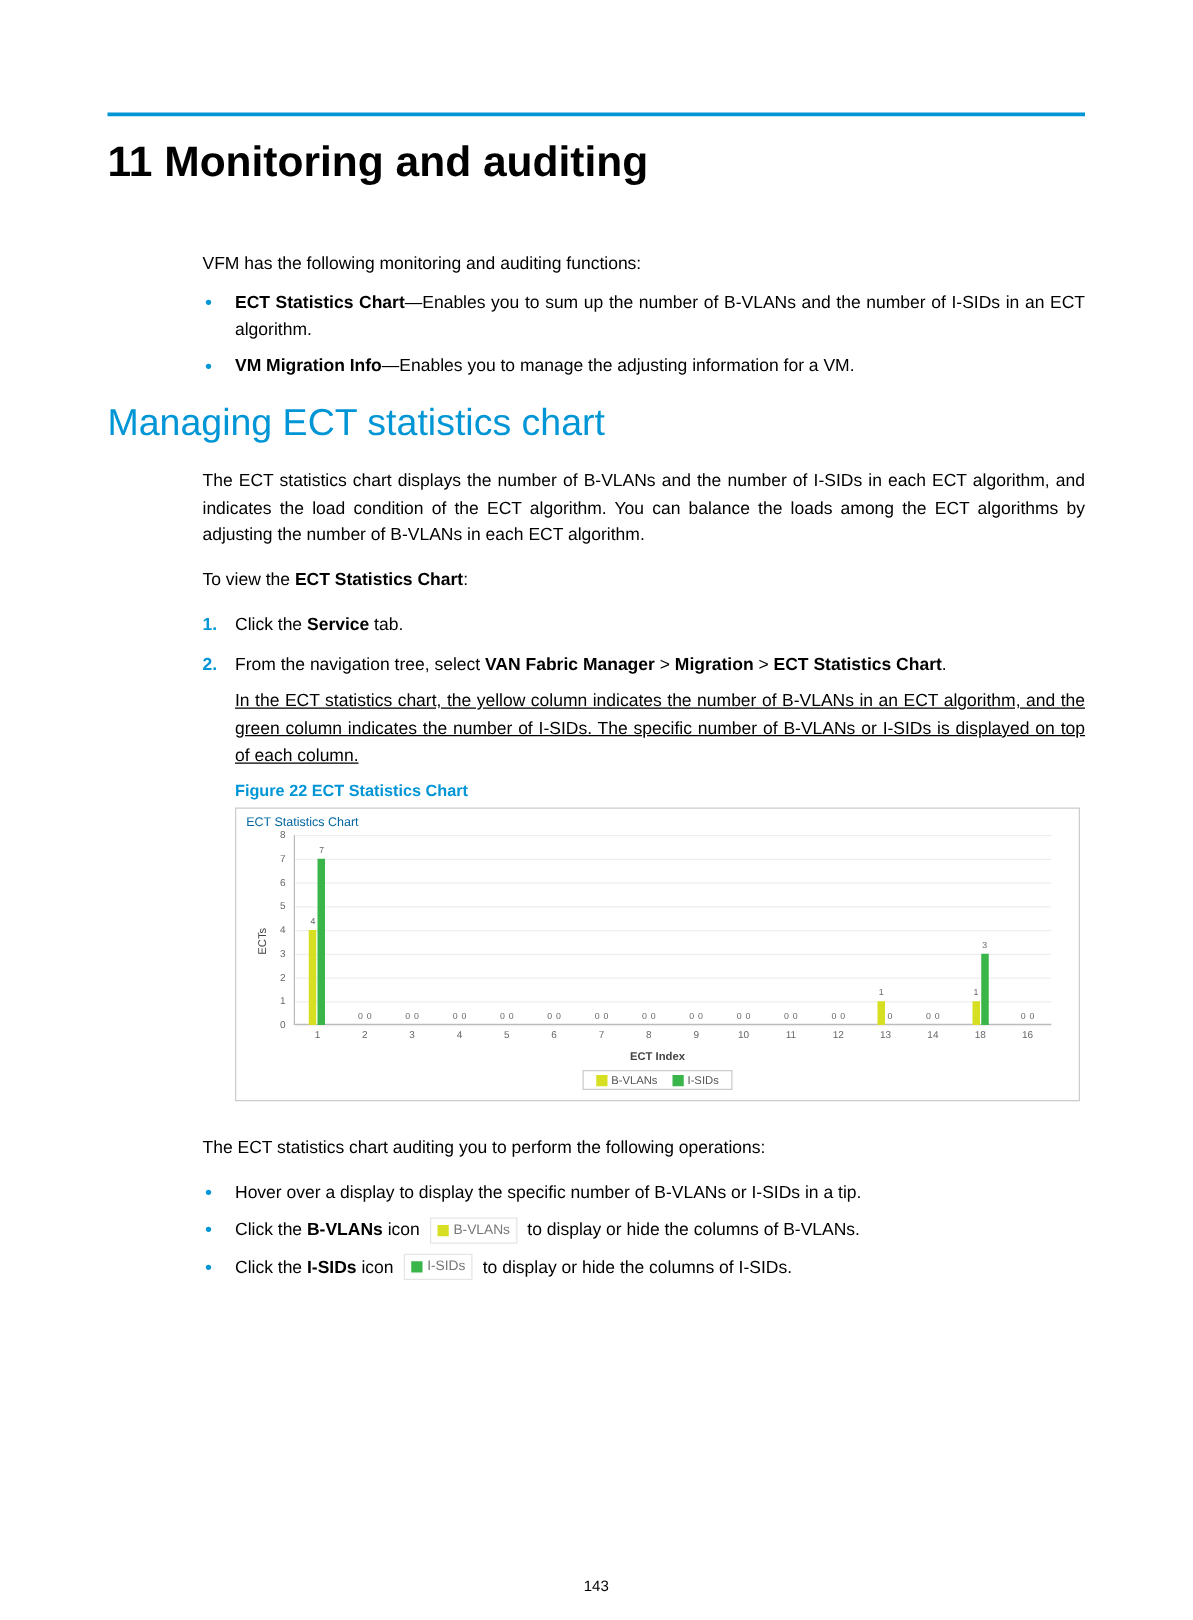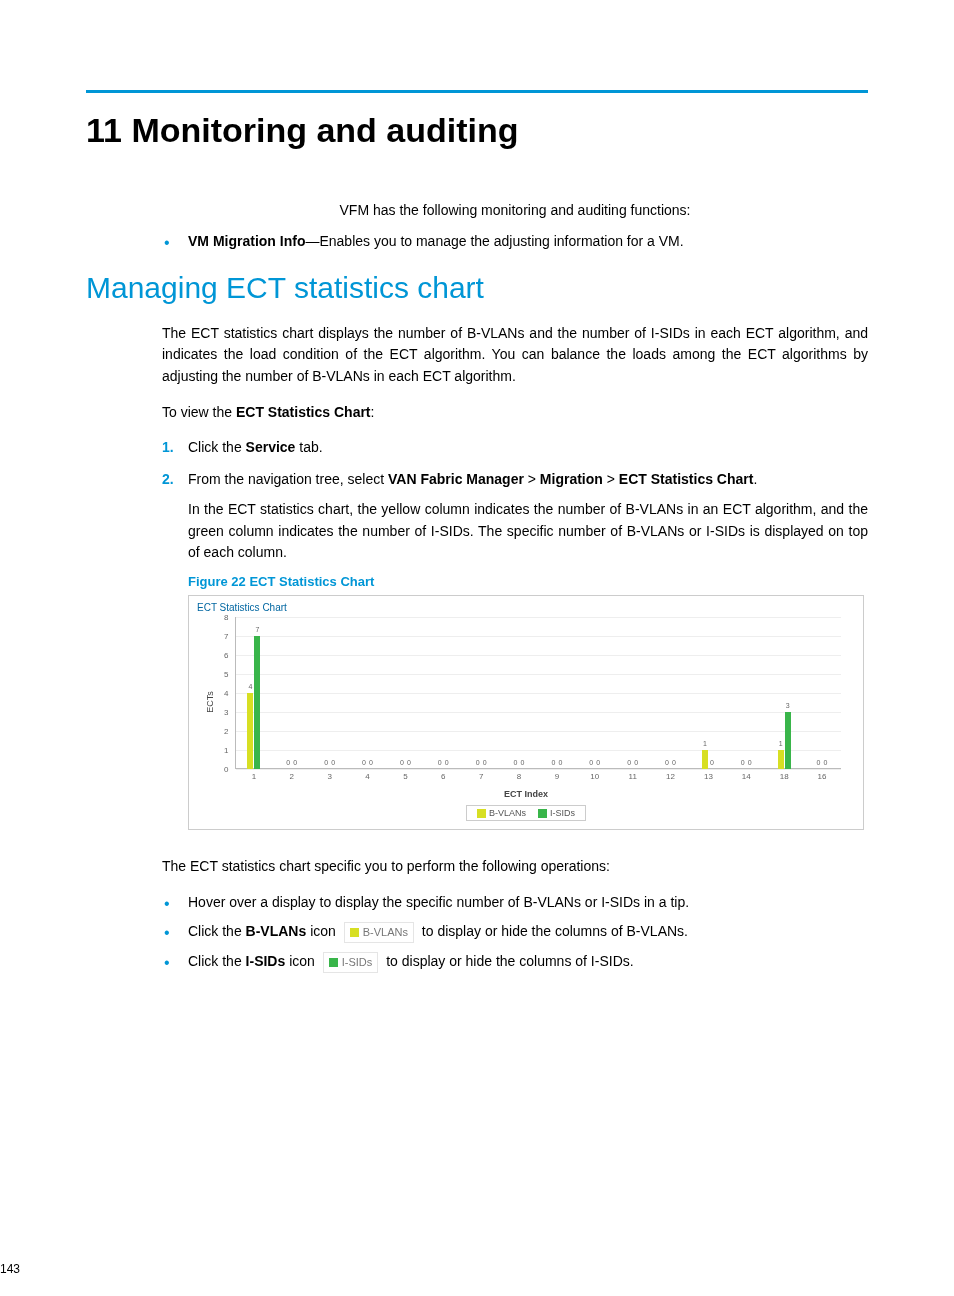--- a/index.html
+++ b/index.html
@@ -20,21 +20,20 @@
     font-size: 34px;
     font-weight: bold;
     color: #000;
     margin-bottom: 50px;
   }
   .intro {
     margin-left: 76px;
     font-size: 14px;
     line-height: 1.5;
     margin-bottom: 10px;
-    text-align: center;
   }
   ul.bullets {
     margin-left: 76px;
     list-style: none;
     margin-bottom: 18px;
   }
   ul.bullets li {
     position: relative;
     padding-left: 26px;
     font-size: 14px;
@@ -216,55 +215,59 @@
     padding: 1px 5px;
     font-size: 11px;
     color: #777;
     margin: 0 4px;
   }
   .inline-icon .swatch { margin-right: 4px; }
   .page-num {
     position: absolute;
     bottom: 20px;
     left: 0; right: 0;
+    text-align: center;
     font-size: 12px;
   }
 </style>
 </head>
 <body>
 
 <div class="top-rule"></div>
 
 <h1>11 Monitoring and auditing</h1>
 
 <p class="intro">VFM has the following monitoring and auditing functions:</p>
 
 <ul class="bullets">
   <li>
+    <b>ECT Statistics Chart</b><span>—Enables you to sum up the number of B-VLANs and the number of I-SIDs in an ECT algorithm.</span>
+  </li>
+  <li>
     <b>VM Migration Info</b><span>—Enables you to manage the adjusting information for a VM.</span>
   </li>
 </ul>
 
 <h2>Managing ECT statistics chart</h2>
 
 <p class="body-p">The ECT statistics chart displays the number of B-VLANs and the number of I-SIDs in each ECT algorithm, and indicates the load condition of the ECT algorithm. You can balance the loads among the ECT algorithms by adjusting the number of B-VLANs in each ECT algorithm.</p>
 
 <p class="body-p">
   <span>To view the </span><b>ECT Statistics Chart</b><span>:</span>
 </p>
 
 <ol class="steps">
   <li>
     <span class="num">1.</span>
     <span>Click the </span><b>Service</b><span> tab.</span>
   </li>
   <li>
     <span class="num">2.</span>
     <span>From the navigation tree, select </span><b>VAN Fabric Manager</b><span> &gt; </span><b>Migration</b><span> &gt; </span><b>ECT Statistics Chart</b><span>.</span>
-    <p style="margin-top:8px;">In the ECT statistics chart, the yellow column indicates the number of B-VLANs in an ECT algorithm, and the green column indicates the number of I-SIDs. The specific number of B-VLANs or I-SIDs is displayed on top of each column.</p>
+    <p style="margin-top:8px;text-decoration:underline;">In the ECT statistics chart, the yellow column indicates the number of B-VLANs in an ECT algorithm, and the green column indicates the number of I-SIDs. The specific number of B-VLANs or I-SIDs is displayed on top of each column.</p>
   </li>
 </ol>
 
 <div class="fig-title">Figure 22 ECT Statistics Chart</div>
 
 <div class="chart-box">
   <div class="chart-title">ECT Statistics Chart</div>
   <div class="plot-area">
     <span class="y-axis-label">ECTs</span>
     <div class="grid" id="grid">
@@ -436,21 +439,21 @@
   </div>
   <div class="x-axis-label">ECT Index</div>
   <div class="legend">
     <div class="legend-inner">
       <span><span class="swatch sw-yellow"></span><span>B-VLANs</span></span>
       <span><span class="swatch sw-green"></span><span>I-SIDs</span></span>
     </div>
   </div>
 </div>
 
-<p class="body-p">The ECT statistics chart specific you to perform the following operations:</p>
+<p class="body-p">The ECT statistics chart auditing you to perform the following operations:</p>
 
 <ul class="bullets">
   <li>Hover over a display to display the specific number of B-VLANs or I-SIDs in a tip.</li>
   <li>
     <span>Click the </span><b>B-VLANs</b><span> icon </span><span class="inline-icon">
         <span class="swatch sw-yellow"></span>
         <span>B-VLANs</span>
       </span><span> to display or hide the columns of B-VLANs.</span>
   </li>
   <li>

